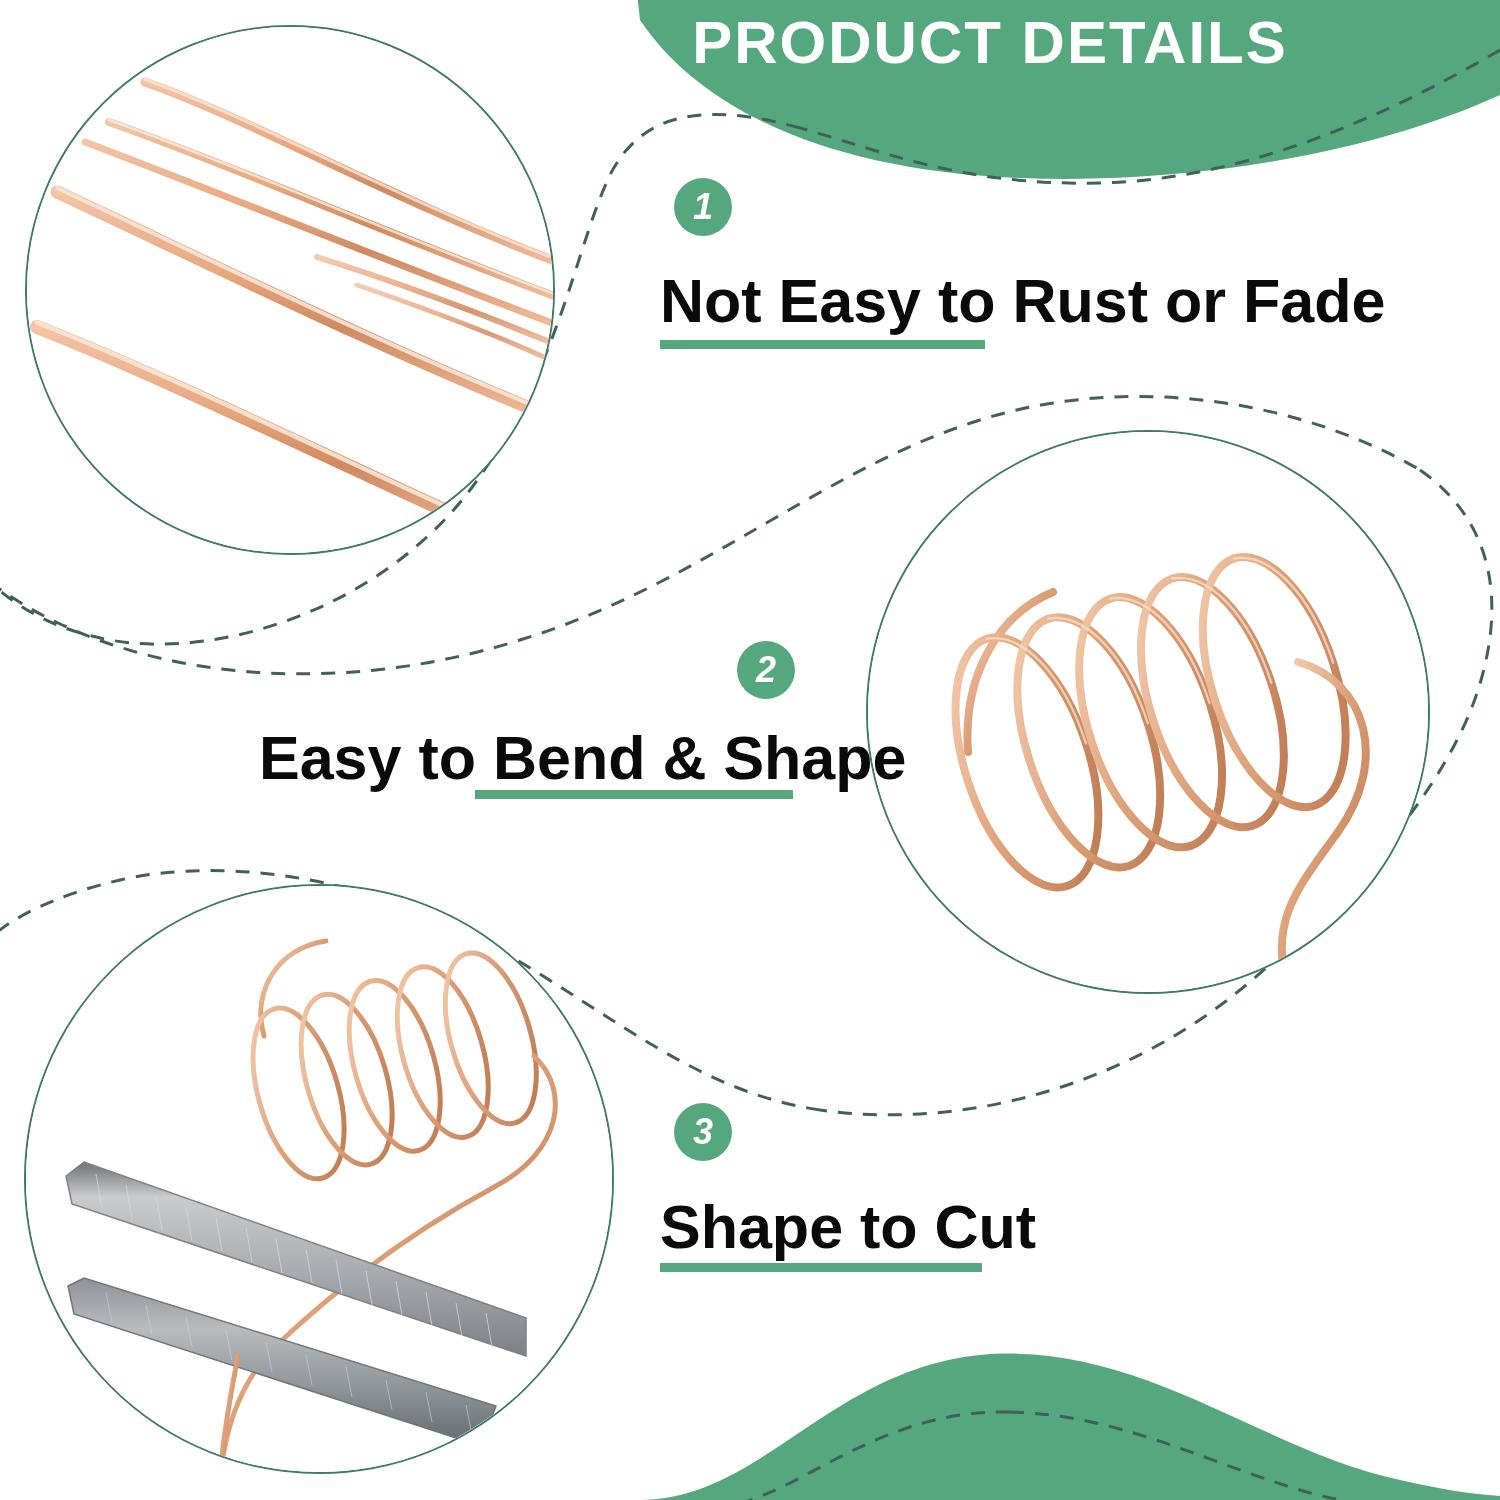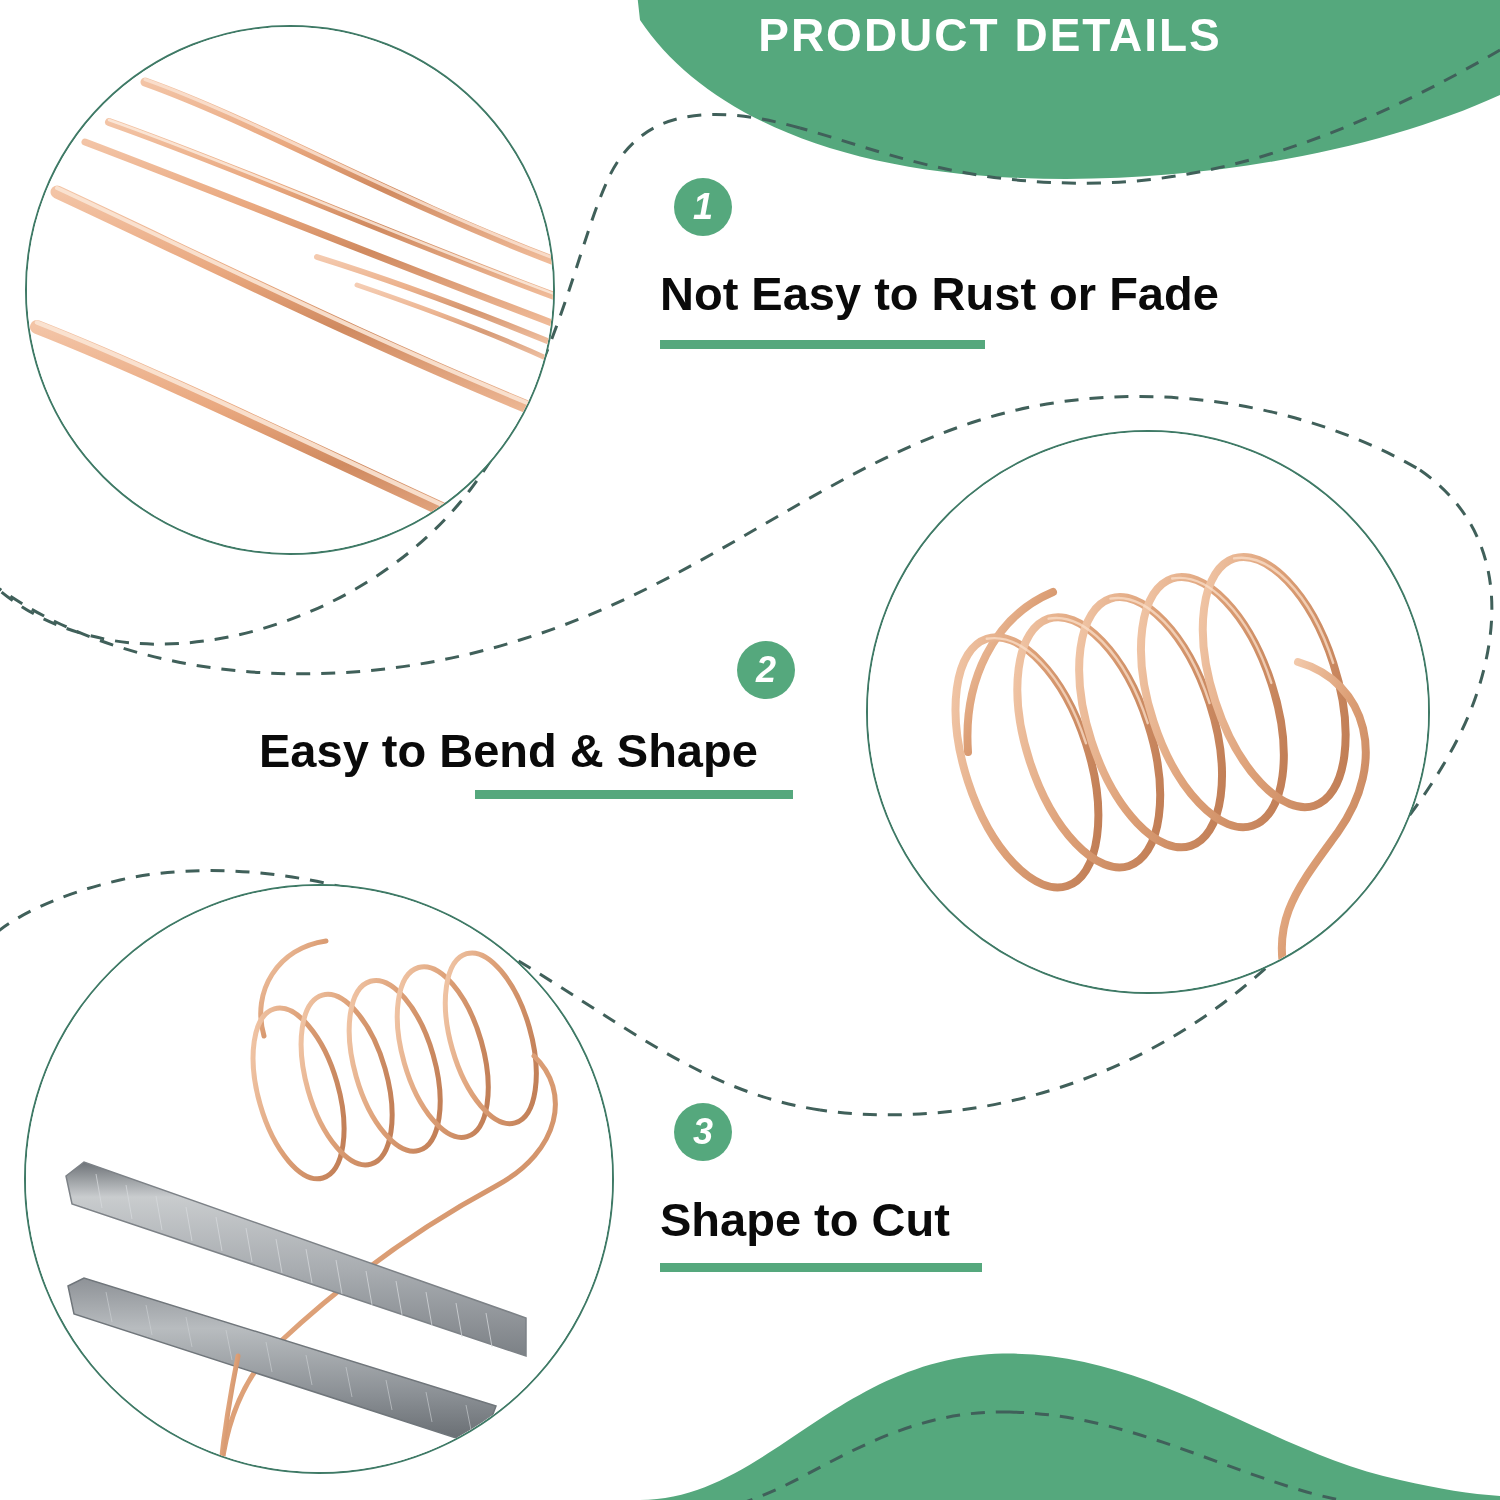--- a/index.html
+++ b/index.html
@@ -22,21 +22,21 @@
     height: 1500px;
     pointer-events: none;
   }
   #header-title {
     position: absolute;
     left: 640px;
     top: 8px;
     width: 700px;
     text-align: center;
     color: #ffffff;
-    font-size: 46px;
+    font-size: 60px;
     font-weight: bold;
     letter-spacing: 2px;
     font-family: "Liberation Sans", sans-serif;
     white-space: nowrap;
   }
   .feature { position: absolute; }
   .badge {
     position: absolute;
     width: 58px;
     height: 58px;
@@ -46,21 +46,21 @@
     font-size: 36px;
     font-weight: bold;
     font-style: italic;
     line-height: 58px;
     text-align: center;
     font-family: "Liberation Sans", sans-serif;
   }
   .feature-title {
     position: absolute;
     color: #0a0a0a;
-    font-size: 47px;
+    font-size: 61px;
     font-weight: bold;
     font-family: "Liberation Sans", sans-serif;
     white-space: nowrap;
   }
   .accent-bar {
     position: absolute;
     height: 9px;
     background: #55a87d;
   }
   .photo {

